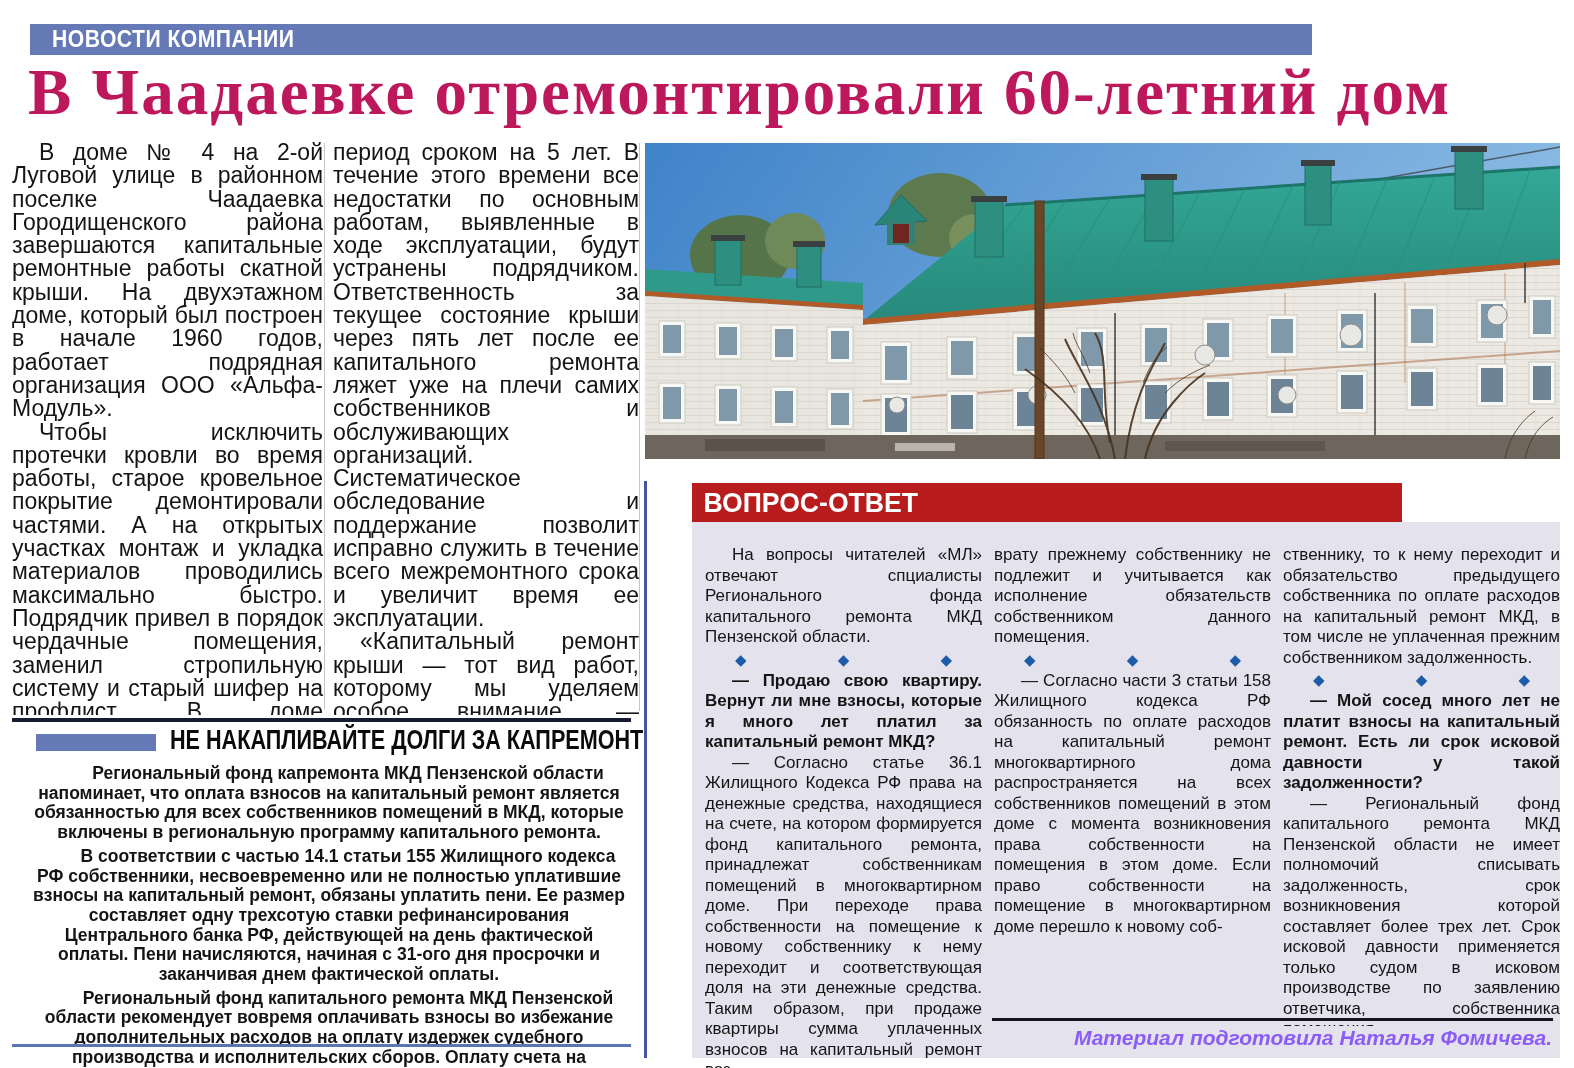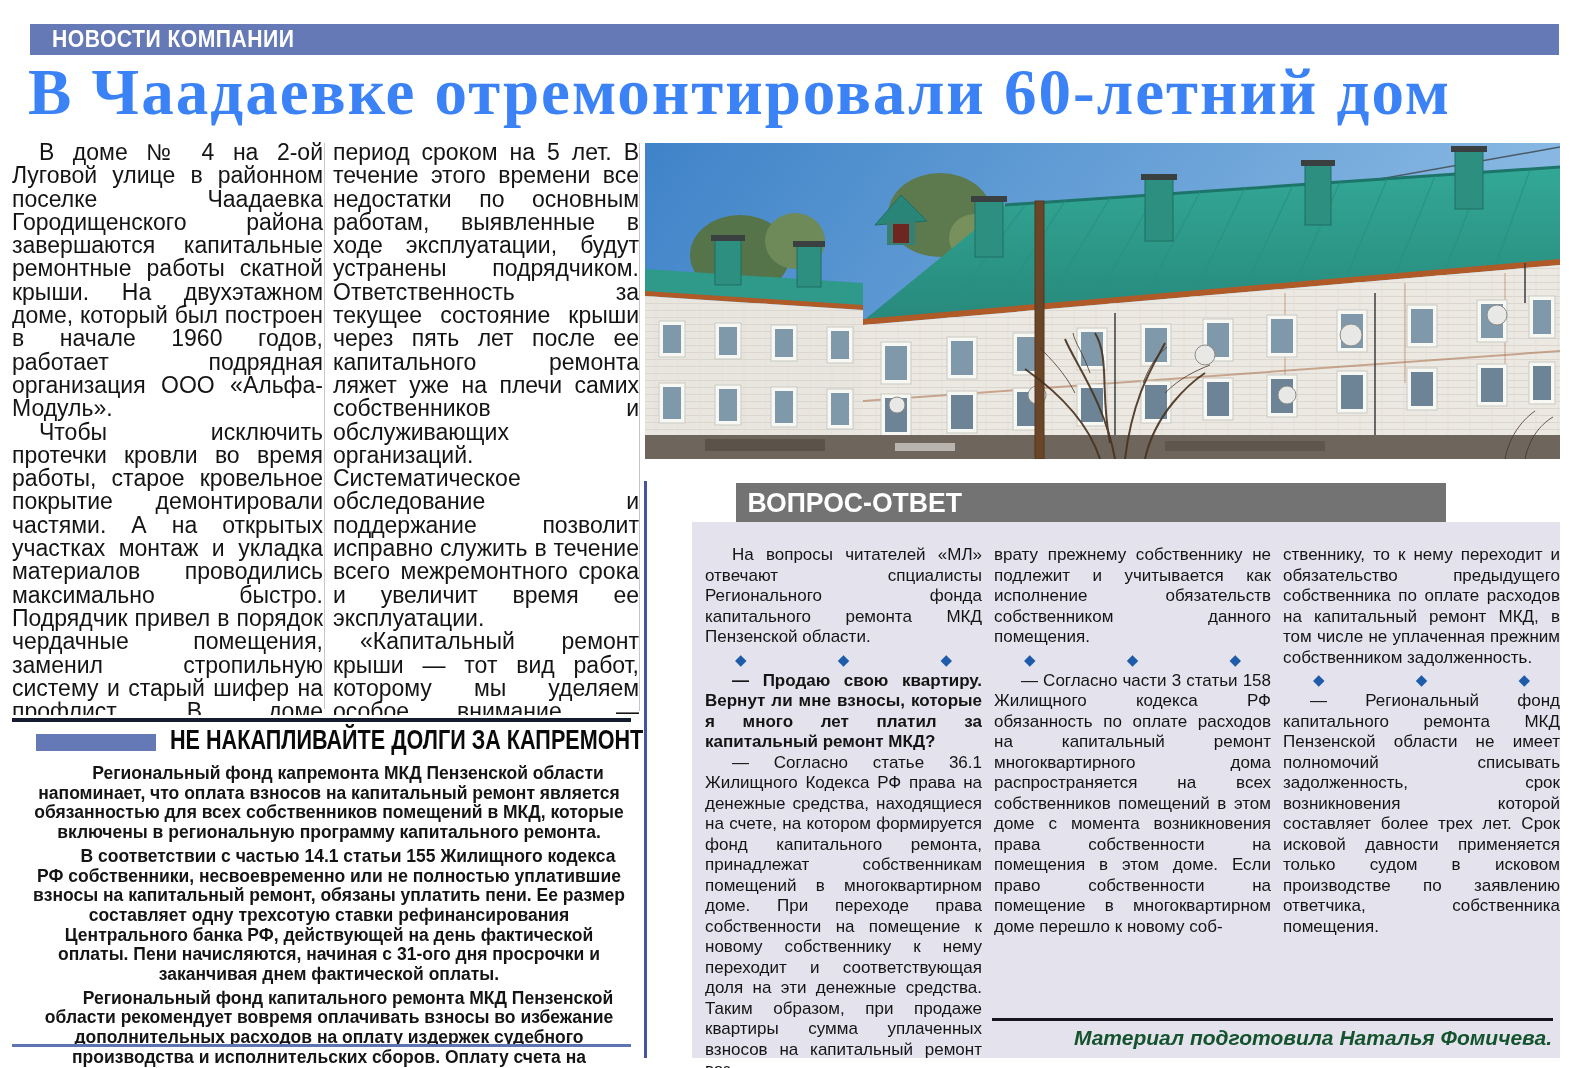--- a/index.html
+++ b/index.html
@@ -1,27 +1,27 @@
 <!DOCTYPE html>
 <html><head>
 <meta charset="utf-8">
 <style>
   html,body{margin:0;padding:0;background:#fff;}
   .page{position:relative;width:1574px;height:1068px;background:#fff;overflow:hidden;
         font-family:"Liberation Sans",sans-serif;color:#141414;}
   .abs{position:absolute;}
 
   
-  .kicker{left:30px;top:24px;width:1529px;height:31px;background:#6579b6;}
+  .kicker{left:30px;top:24px;width:1282px;height:31px;background:#6579b6;}
   .kicker span{display:inline-block;color:#fff;font-weight:bold;font-size:23px;line-height:31px;
         padding-left:24px;letter-spacing:.5px;transform:scaleX(.92);transform-origin:left center;white-space:nowrap;}
 
   
   .headline{left:28px;top:52px;width:1531px;margin:0;font-family:"Liberation Serif",serif;
-        font-weight:bold;font-size:65px;line-height:80px;color:#3b82f6;letter-spacing:2px;white-space:nowrap;}
+        font-weight:bold;font-size:65px;line-height:80px;color:#be185d;letter-spacing:2px;white-space:nowrap;}
 
   
   .artcol{font-size:23px;line-height:23.3px;}
   .artcol p{margin:0;text-align:justify;}
   .ind{text-indent:27px;}
   .art1{left:12px;top:141px;width:311px;height:574px;overflow:hidden;}
   .art2{left:333px;top:141px;width:306px;height:574px;overflow:hidden;}
 
   .vr{background:#c6c6c6;width:1px;}
   .vr1{left:324px;top:143px;height:566px;}
@@ -35,35 +35,35 @@
   
   .box-topline{left:12px;top:718px;width:619px;height:4px;background:#161c30;}
   .box-bullet{left:36px;top:734px;width:120px;height:17px;background:#6579b6;}
   .box-title{left:170px;top:724px;font-weight:bold;font-size:27px;line-height:32px;color:#0a0a0a;
         white-space:nowrap;transform:scaleX(.8);transform-origin:left center;}
   .box-text{left:26px;top:760px;width:606px;font-weight:bold;font-size:17.5px;line-height:19.7px;}
   .box-text p{margin:4px;text-indent:38px;text-align:center;}
   .box-bottomline{left:12px;top:1044px;width:619px;height:3px;background:#5d74b4;}
 
   
-  .qa-banner{left:692px;top:483px;width:710px;height:39px;background:#737373;margin-left:44px;}
+  .qa-banner{left:692px;top:483px;width:710px;height:39px;background:#b91c1c;}
   .qa-banner span{display:inline-block;color:#fff;font-weight:bold;font-size:28px;line-height:39px;
         padding-left:12px;transform:scaleX(.95);transform-origin:left center;white-space:nowrap;}
   .qa-bg{left:692px;top:522px;width:868px;height:536px;background:#e3e2ed;}
   .qacol{width:277px;top:531px;font-size:17px;line-height:20.5px;overflow:hidden;margin-top:14px;}
   .qacol p{margin:0;text-align:justify;}
   .qc1{left:705px;height:523px;}
   .qc2{left:994px;height:481px;}
   .qc3{left:1283px;height:481px;}
   .q{font-weight:bold;}
   .diamonds{display:flex;justify-content:space-between;padding:0 30px;color:#1e5ba9;
         font-size:15px;line-height:21px;margin:1px 0;}
   .credit-rule{left:992px;top:1018px;width:561px;height:3px;background:#15151f;}
   .credit{left:700px;top:1026px;width:852px;text-align:right;font-weight:bold;font-style:italic;
-        font-size:21px;color:#14532d;}
+        font-size:21px;color:#8b5cf6;}
 </style>
 </head>
 <body>
 
 <div class="page">
 
   <div class="abs kicker">
     <span>НОВОСТИ КОМПАНИИ</span>
   </div>
 
@@ -312,19 +312,20 @@
     <p class="ind">— Согласно части 3 статьи 158 Жилищного кодекса РФ обязанность по оплате расходов на капитальный ремонт многоквартирного дома распространяется на всех собственников помещений в этом доме с момента возникновения права собственности на помещения в этом доме. Если право собственности на помещение в многоквартирном доме перешло к новому соб-</p>
   </div>
 
   <div class="abs qacol qc3">
     <p>ственнику, то к нему переходит и обязательство предыдущего собственника по оплате расходов на капитальный ремонт МКД, в том числе не уплаченная прежним собственником задолженность.</p>
     <div class="diamonds">
       <span>◆</span>
       <span>◆</span>
       <span>◆</span>
     </div>
+    <p class="q ind">— Мой сосед много лет не платит взносы на капитальный ремонт. Есть ли срок исковой давности у такой задолженности?</p>
     <p class="ind">— Региональный фонд капитального ремонта МКД Пензенской области не имеет полномочий списывать задолженность, срок возникновения которой составляет более трех лет. Срок исковой давности применяется только судом в исковом производстве по заявлению ответчика, собственника помещения.</p>
   </div>
 
   <div class="abs credit-rule"></div>
   <div class="abs credit">Материал подготовила Наталья Фомичева.</div>
 
 </div>
 
 </body></html>

